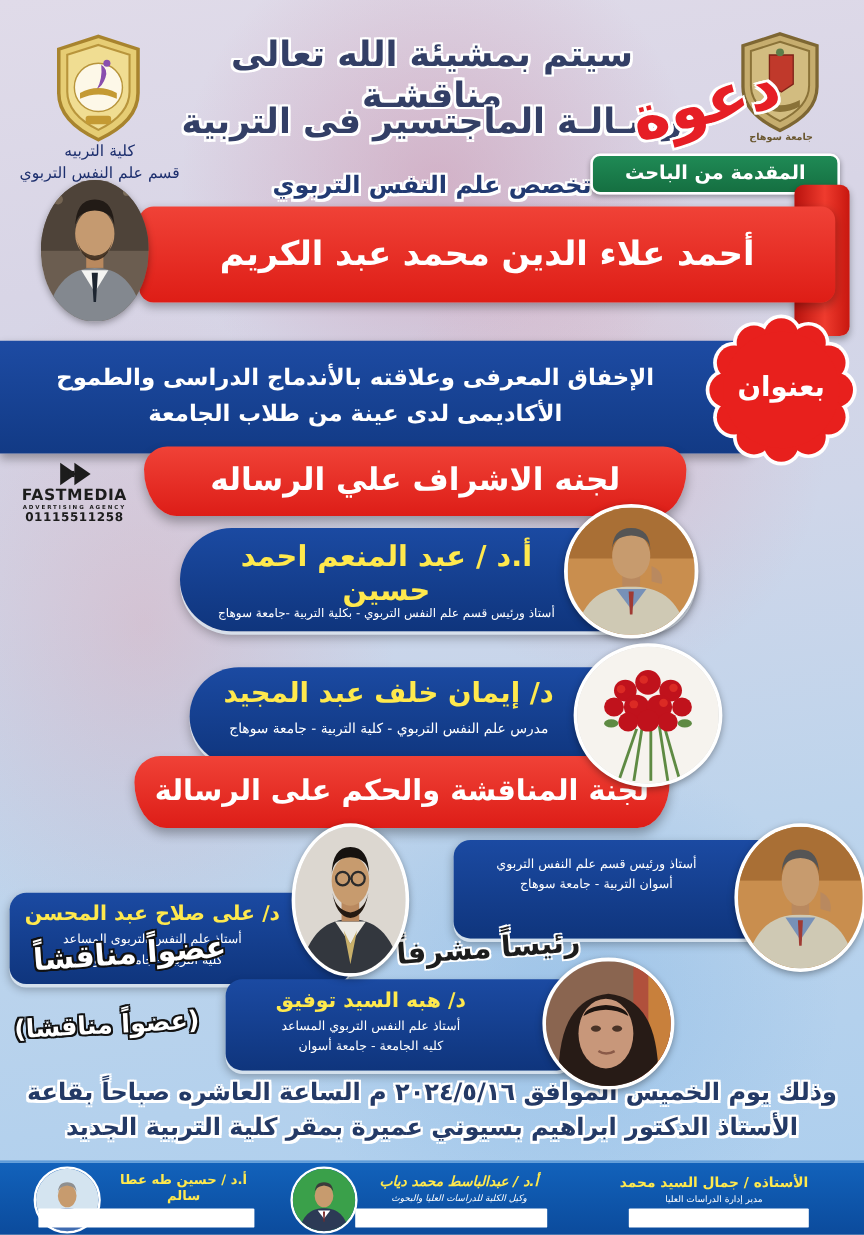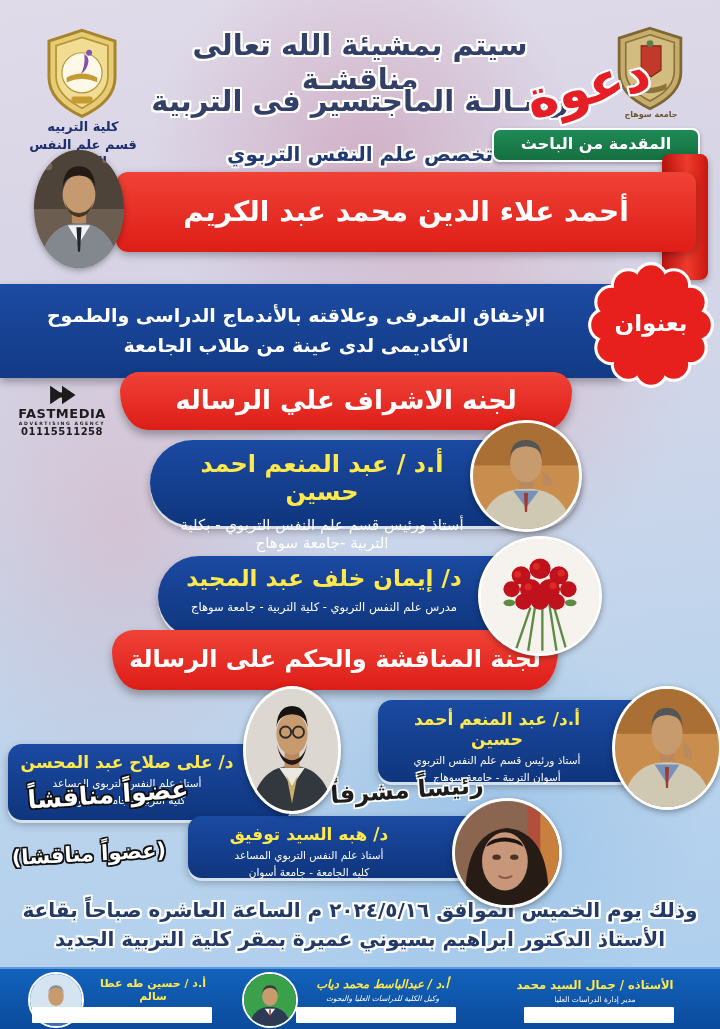--- a/index.html
+++ b/index.html
@@ -15,21 +15,21 @@
   .decor.p3{left:330px;top:150px;width:360px;height:420px;background:radial-gradient(closest-side,rgba(233,120,130,.20),rgba(233,120,130,0));}
   .decor.b1{left:230px;top:620px;width:470px;height:420px;background:radial-gradient(closest-side,rgba(120,175,225,.40),rgba(120,175,225,0));}
   .abs{position:absolute;}
   .ow{text-shadow:-2px -2px 0 #fff,2px -2px 0 #fff,-2px 2px 0 #fff,2px 2px 0 #fff,0 -2px 0 #fff,0 2px 0 #fff,-2px 0 0 #fff,2px 0 0 #fff;}
   .ob{text-shadow:-1.5px -1.5px 0 #111,1.5px -1.5px 0 #111,-1.5px 1.5px 0 #111,1.5px 1.5px 0 #111,0 -1.5px 0 #111,0 1.5px 0 #111,-1.5px 0 0 #111,1.5px 0 0 #111;}
   .title-line{left:138px;width:444px;text-align:center;font-weight:bold;color:#333f66;font-size:29px;}
   .t1{top:28px;} .t2{top:84px;}
   .spec{left:196px;top:142px;width:328px;text-align:center;font-weight:bold;color:#223a72;font-size:20px;}
   .dawah{left:498px;top:56px;width:180px;text-align:center;font-size:52px;font-weight:bold;color:#e61e25;transform:rotate(-14deg);}
   .badge-presented{left:492px;top:128px;width:204px;height:30px;background:linear-gradient(180deg,#1f8a55,#156f41);border:2px solid #fff;border-radius:8px;color:#fff;font-weight:bold;font-size:16px;line-height:28px;text-align:center;box-shadow:0 2px 4px rgba(0,0,0,.3);}
-  .logo-caption{color:#1d2f6e;font-weight:bold;text-align:center;line-height:1.35;}
+  .logo-caption{color:#1d2f6e;font-weight:normal;text-align:center;line-height:1.35;}
   .fac-cap{left:4px;top:118px;width:158px;font-size:13px;}
   .uni-cap{left:606px;top:110px;width:90px;font-size:8px;color:#6a572f;text-align:center;font-weight:bold;}
 
   .ribbon-curl{left:662px;top:154px;width:46px;height:126px;background:linear-gradient(90deg,#b8120d,#ef3b2e 55%,#c8170f);border-radius:8px;box-shadow:0 3px 6px rgba(0,0,0,.3);}
   .banner-name{left:116px;top:172px;width:580px;height:80px;background:linear-gradient(180deg,#f04237,#de1d16);border-radius:12px;box-shadow:0 3px 8px rgba(0,0,0,.3);color:#fff;font-weight:bold;font-size:28px;text-align:center;line-height:80px;}
   .photo-researcher{left:34px;top:150px;width:90px;height:118px;border-radius:50%;overflow:hidden;z-index:4;box-shadow:0 2px 6px rgba(0,0,0,.35);}
 
   .banner-thesis{left:0;top:284px;width:630px;height:94px;background:linear-gradient(180deg,#1d4ba3,#123a85);border-radius:0 14px 14px 0;box-shadow:0 4px 8px rgba(0,0,0,.3);color:#fff;font-weight:bold;text-align:center;padding:16px 64px 0 26px;box-sizing:border-box;font-size:19px;line-height:30px;}
   .badge-entitled{left:586px;top:260px;width:130px;height:130px;z-index:5;}
   .badge-entitled .word{position:absolute;left:0;top:50px;width:130px;text-align:center;color:#fff;font-weight:bold;font-size:23px;}
@@ -40,36 +40,36 @@
   .fastmedia .fm-phone{font-size:10px;font-weight:bold;letter-spacing:.5px;}
 
   .ribbon-banner{background:linear-gradient(180deg,#f04237,#dd1d17);color:#fff;font-weight:bold;text-align:center;box-shadow:0 5px 9px rgba(0,0,0,.3);}
   .rb-sup{left:120px;top:372px;width:452px;height:58px;border-radius:24px 24px 34px 34px/24px 24px 48px 48px;font-size:26px;line-height:56px;}
   .rb-com{left:112px;top:630px;width:446px;height:60px;border-radius:26px 26px 32px 32px/26px 26px 46px 46px;font-size:24px;line-height:58px;}
 
   .pill{background:linear-gradient(180deg,#1b4aa2,#0f357d);border-radius:44px;box-shadow:0 3px 0 rgba(230,240,250,.8),0 5px 9px rgba(0,0,0,.3);color:#fff;box-sizing:border-box;text-align:center;}
   .pill .pname{color:#ffe94d;font-weight:bold;}
   .pill1{left:150px;top:440px;width:430px;height:86px;padding:10px 112px 0 26px;}
   .pill1 .pname{font-size:24px;}
-  .pill1 .ptitle{font-size:15px;margin-top:10px;}
+  .pill1 .ptitle{font-size:10px;}
   .pill2{left:158px;top:556px;width:392px;height:82px;padding:9px 84px 0 24px;}
   .pill2 .pname{font-size:23px;}
   .pill2 .ptitle{font-size:11.5px;margin-top:9px;}
   .photo-circle{border-radius:50%;overflow:hidden;border:3px solid #fff;box-shadow:0 2px 6px rgba(0,0,0,.35);background:#ddd;}
   .ph-sup1{left:470px;top:420px;width:106px;height:106px;z-index:3;}
   .ph-roses{left:478px;top:536px;width:118px;height:114px;z-index:3;}
 
   .card{background:linear-gradient(180deg,#1b4aa2,#0f357d);border-radius:14px;box-shadow:0 3px 0 rgba(230,240,250,.8),0 4px 8px rgba(0,0,0,.3);color:#fff;box-sizing:border-box;text-align:center;}
   .card .cname{color:#ffe94d;font-weight:bold;}
   .card .cline{font-size:10.5px;margin-top:5px;}
   .card-left{left:8px;top:744px;width:284px;height:76px;padding:8px 58px 0 12px;}
   .card-left .cname{font-size:17px;}
   .card-right{left:378px;top:700px;width:290px;height:82px;padding:9px 64px 0 12px;}
   .card-right .cname{font-size:17px;}
-  .card-center{left:188px;top:816px;width:290px;height:62px;padding:8px 60px 0 12px;}
+  .card-center{left:188px;top:816px;width:290px;height:76px;padding:8px 60px 0 12px;}
   .card-center .cname{font-size:17px;}
   .ph-com-left{left:243px;top:686px;width:92px;height:122px;z-index:3;}
   .ph-com-right{left:612px;top:686px;width:104px;height:118px;z-index:3;}
   .ph-com-center{left:452px;top:798px;width:104px;height:104px;z-index:3;}
 
   .role{font-weight:bold;text-align:center;}
   .role-right{left:322px;top:776px;width:170px;font-size:24px;color:#1d1d1d;transform:rotate(-4deg);text-shadow:-1.5px -1.5px 0 #fff,1.5px -1.5px 0 #fff,-1.5px 1.5px 0 #fff,1.5px 1.5px 0 #fff;}
   .role-left{left:18px;top:780px;width:180px;font-size:25px;color:#fff;transform:rotate(-4deg);}
   .role-center{left:4px;top:842px;width:170px;font-size:21px;color:#fff;transform:rotate(-3deg);}
 
@@ -256,21 +256,20 @@
           <circle cx="68" cy="30" r="3"></circle>
       </g>
       <ellipse cx="24" cy="56" rx="5" ry="3" fill="#5e8a43"></ellipse>
       <ellipse cx="76" cy="56" rx="5" ry="3" fill="#5e8a43"></ellipse>
     </svg>
   </div>
 
   <div class="abs ribbon-banner rb-com">لجنة المناقشة والحكم على الرسالة</div>
 
   <div class="abs card card-right">
-    <div class="cname">أ.د/ عبد المنعم أحمد حسين</div>
     <div class="cline">أستاذ ورئيس قسم علم النفس التربوي</div>
     <div class="cline">أسوان التربية - جامعة سوهاج</div>
   </div>
   <div class="abs photo-circle ph-com-right">
     <svg viewBox="0 0 100 100" width="104" height="118" preserveAspectRatio="none">
       <rect width="100" height="100" fill="#c98e4e"></rect>
       <rect width="100" height="38" fill="#a96f35"></rect>
       <path d="M6 100 C12 70 30 62 50 62 C70 62 88 70 94 100 Z" fill="#cfc9b4"></path>
       <path d="M38 64 L50 80 L62 64 Z" fill="#7791b8"></path>
       <path d="M48 66 h4 l-1 18 h-2 Z" fill="#a03a33"></path>

